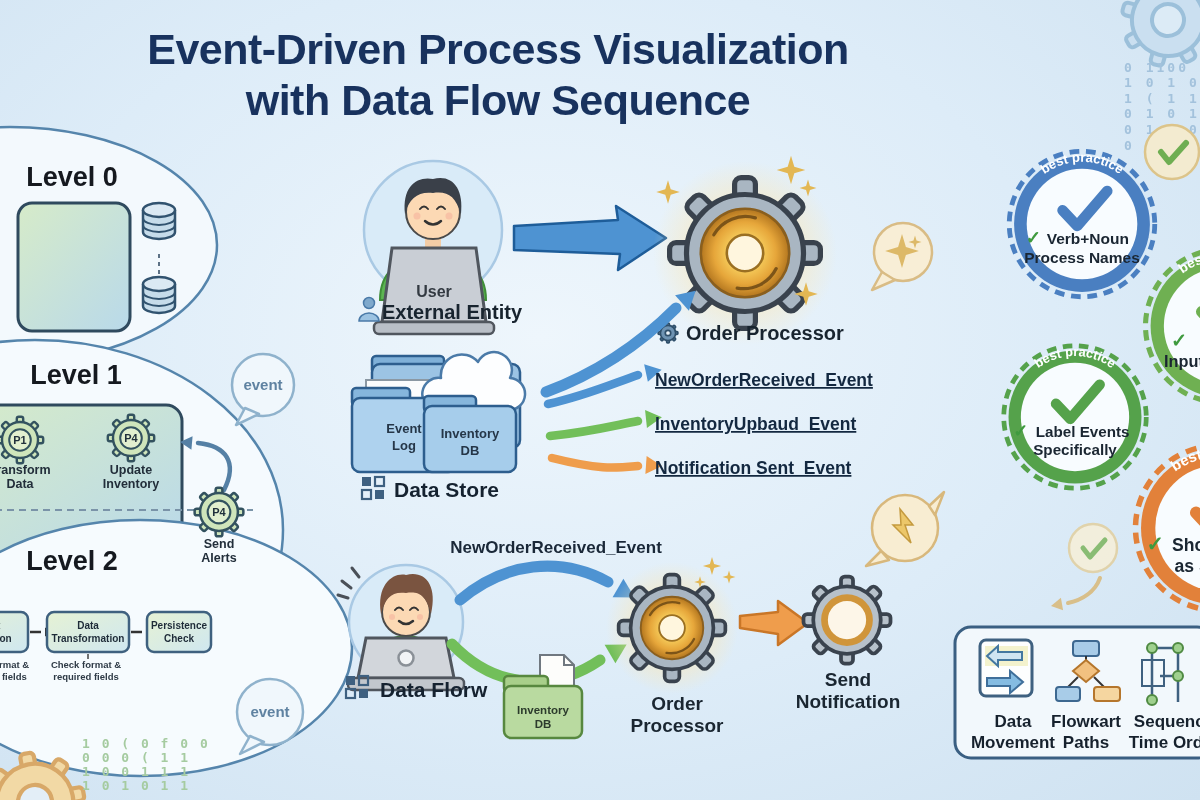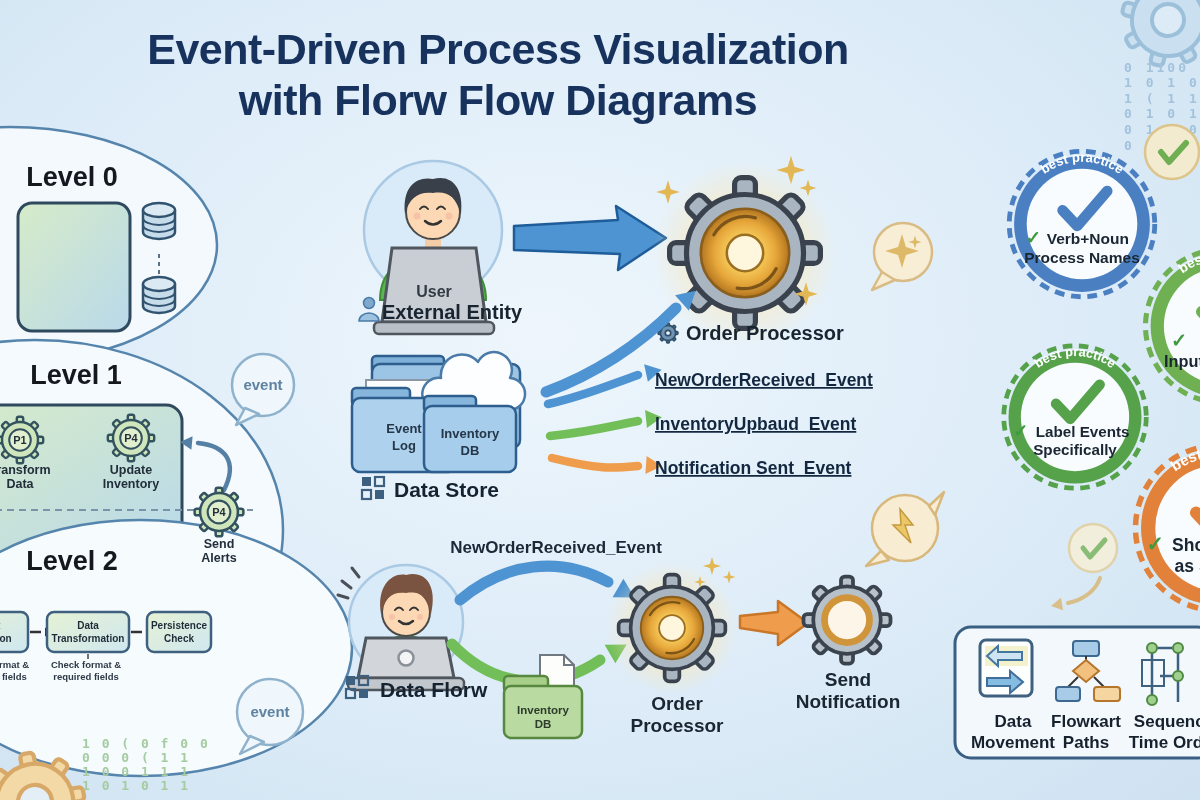--- a/index.html
+++ b/index.html
@@ -430,16 +430,16 @@
       <circle cx="1178" cy="676" r="5" fill="#9fd08e" stroke="#4f8a42" stroke-width="2"></circle>
       <circle cx="1152" cy="700" r="5" fill="#9fd08e" stroke="#4f8a42" stroke-width="2"></circle>
     </g>
     <text class="t-legend" x="1174" y="727">Sequence</text>
     <text class="t-legend" x="1174" y="748">Time Order</text>
   </g>
 </svg>
 
 <div class="title">
   <div>Event-Driven Process Visualization</div>
-  <div>with Florw Flow Diagrams</div>
+  <div>with Data Flow Sequence</div>
 </div>
 
 </div>
 
 </body></html>

